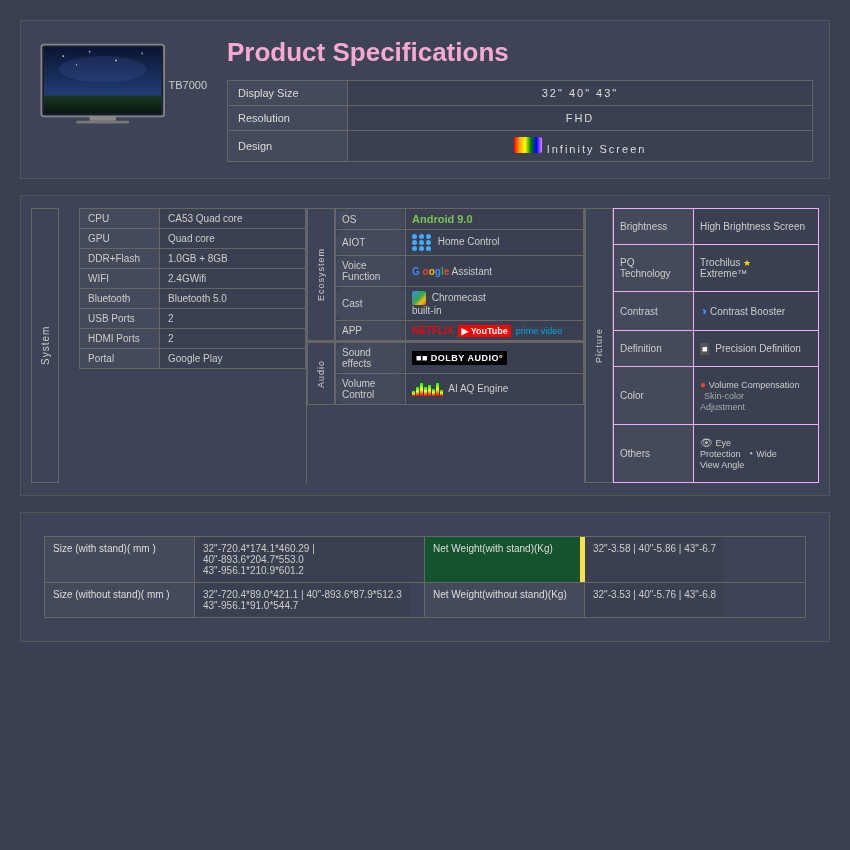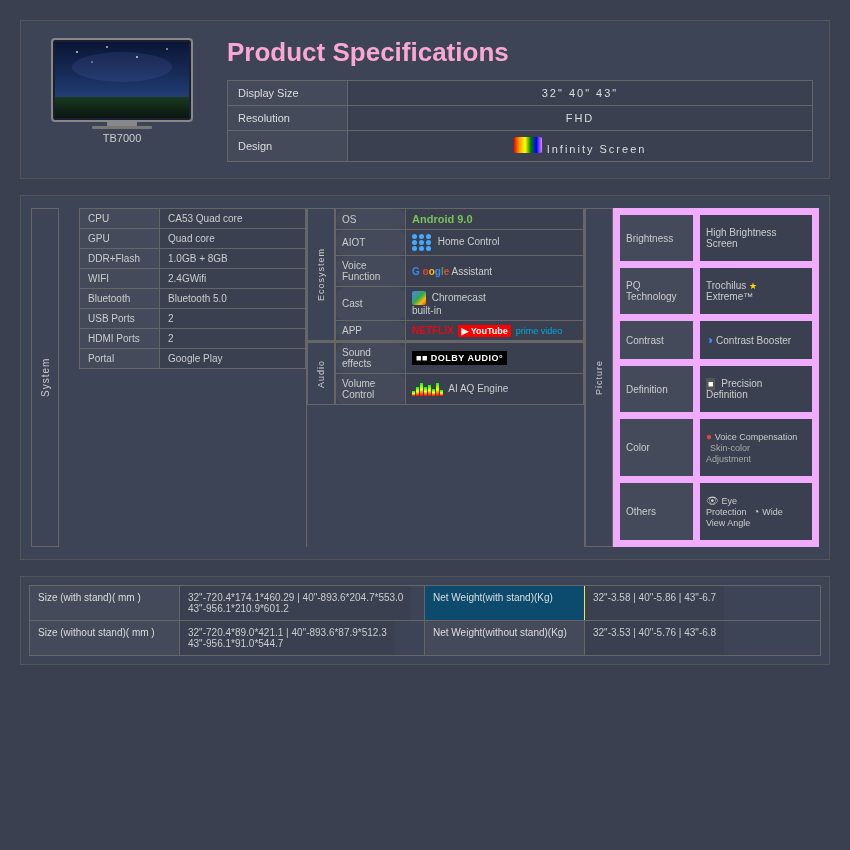--- a/index.html
+++ b/index.html
@@ -28,21 +28,21 @@
       border: 1px solid #555;
       display: flex;
       gap: 0;
       padding: 16px;
       align-items: flex-start;
     }
     .tv-image-block {
       width: 170px;
       flex-shrink: 0;
       display: flex;
-      flex-direction: column;
+      flex-direction: row;
       align-items: center;
     }
     .tv-svg-wrap {
       width: 150px;
       height: 95px;
     }
     .tv-model-label {
       color: #ccc;
       font-size: 11px;
     }
@@ -138,42 +138,42 @@
       border-radius: 10px;
     }
     .eco-table td:last-child {
       background: #3a4050;
     }
     .pic-table {
       width: 100%;
       border-collapse: collapse;
     }
     .pic-table td {
-      border: 7px solid #f0abfc;
+      border: 1px solid #f0abfc;
       padding: 12px 6px;
       font-size: 10px;
       color: #ccc;
     }
     .pic-table td:first-child {
       background: #444a5a;
       width: 80px;
     }
     .pic-table td:last-child {
       background: #3a4050;
     }
 
     
     .bold-text { font-weight: bold; color: #fff; font-size: 11px; margin-top: 12px; }
     .android-logo { color: #78c257; }
 
     
     .bottom-section {
       background: #3d4455;
       border: 1px solid #555;
-      padding: 8px;
+      padding: 23px;
     }
 
     
     .section-row {
       display: flex;
       width: 100%;
     }
     .section-label-vert {
       display: flex;
       align-items: center;
@@ -467,21 +467,21 @@
                 <td>Definition</td>
                 <td>
                   <span style="background:#555; color:#fff; font-size:9px; padding:1px 2px; margin-right:3px;">■</span>
                   <span>Precision Definition</span>
                 </td>
               </tr>
               <tr>
                 <td>Color</td>
                 <td>
                   <span style="color:#ea4335; font-size:10px;">●</span>
-                  <span style="font-size:9px;">Voice Compensation</span>
+                  <span style="font-size:9px;">Volume Compensation</span>
                   <span style="font-size:9px; margin-left:4px; color:#aaa;">Skin-color<br>Adjustment</span>
                 </td>
               </tr>
               <tr>
                 <td>Others</td>
                 <td>
                   <span style="font-size:10px;">👁</span>
                   <span style="font-size:9px;">Eye<br>Protection</span>
                   <span style="font-size:10px; margin-left:4px;">◔</span>
                   <span style="font-size:9px;">Wide<br>View Angle</span>
@@ -499,21 +499,21 @@
   <div class="bottom-section">
     <div style="display:grid; grid-template-columns:1fr 1fr; gap:0; border-collapse:collapse;">
 
       <div style="display:flex; border:1px solid #666;">
         <div style="background:#444a5a; padding:6px 8px; font-size:10px; color:#ddd; min-width:150px; border-right:1px solid #666;">Size (with stand)( mm )</div>
         <div style="background:#3a4050; padding:6px 8px; font-size:10px; color:#ccc; white-space:pre-line;">32"-720.4*174.1*460.29  |  40"-893.6*204.7*553.0
 43"-956.1*210.9*601.2</div>
       </div>
 
       <div style="display:flex; border:1px solid #666; border-left:none;">
-        <div style="background:#0c4a6e; padding:6px 8px; font-size:10px; color:#ddd; min-width:160px; border-right:1px solid #fde047;">Net Weight(with stand)(Kg)</div>
+        <div style="background:#14532d; padding:6px 8px; font-size:10px; color:#ddd; min-width:160px; border-right:5px solid #fde047;">Net Weight(with stand)(Kg)</div>
         <div style="background:#3a4050; padding:6px 8px; font-size:10px; color:#ccc;">32"-3.58  |  40"-5.86  |  43"-6.7</div>
       </div>
 
       <div style="display:flex; border:1px solid #666; border-top:none;">
         <div style="background:#444a5a; padding:6px 8px; font-size:10px; color:#ddd; min-width:150px; border-right:1px solid #666;">Size (without stand)( mm )</div>
         <div style="background:#3a4050; padding:6px 8px; font-size:10px; color:#ccc; white-space:pre-line;">32"-720.4*89.0*421.1  |  40"-893.6*87.9*512.3
 43"-956.1*91.0*544.7</div>
       </div>
 
       <div style="display:flex; border:1px solid #666; border-top:none; border-left:none;">

